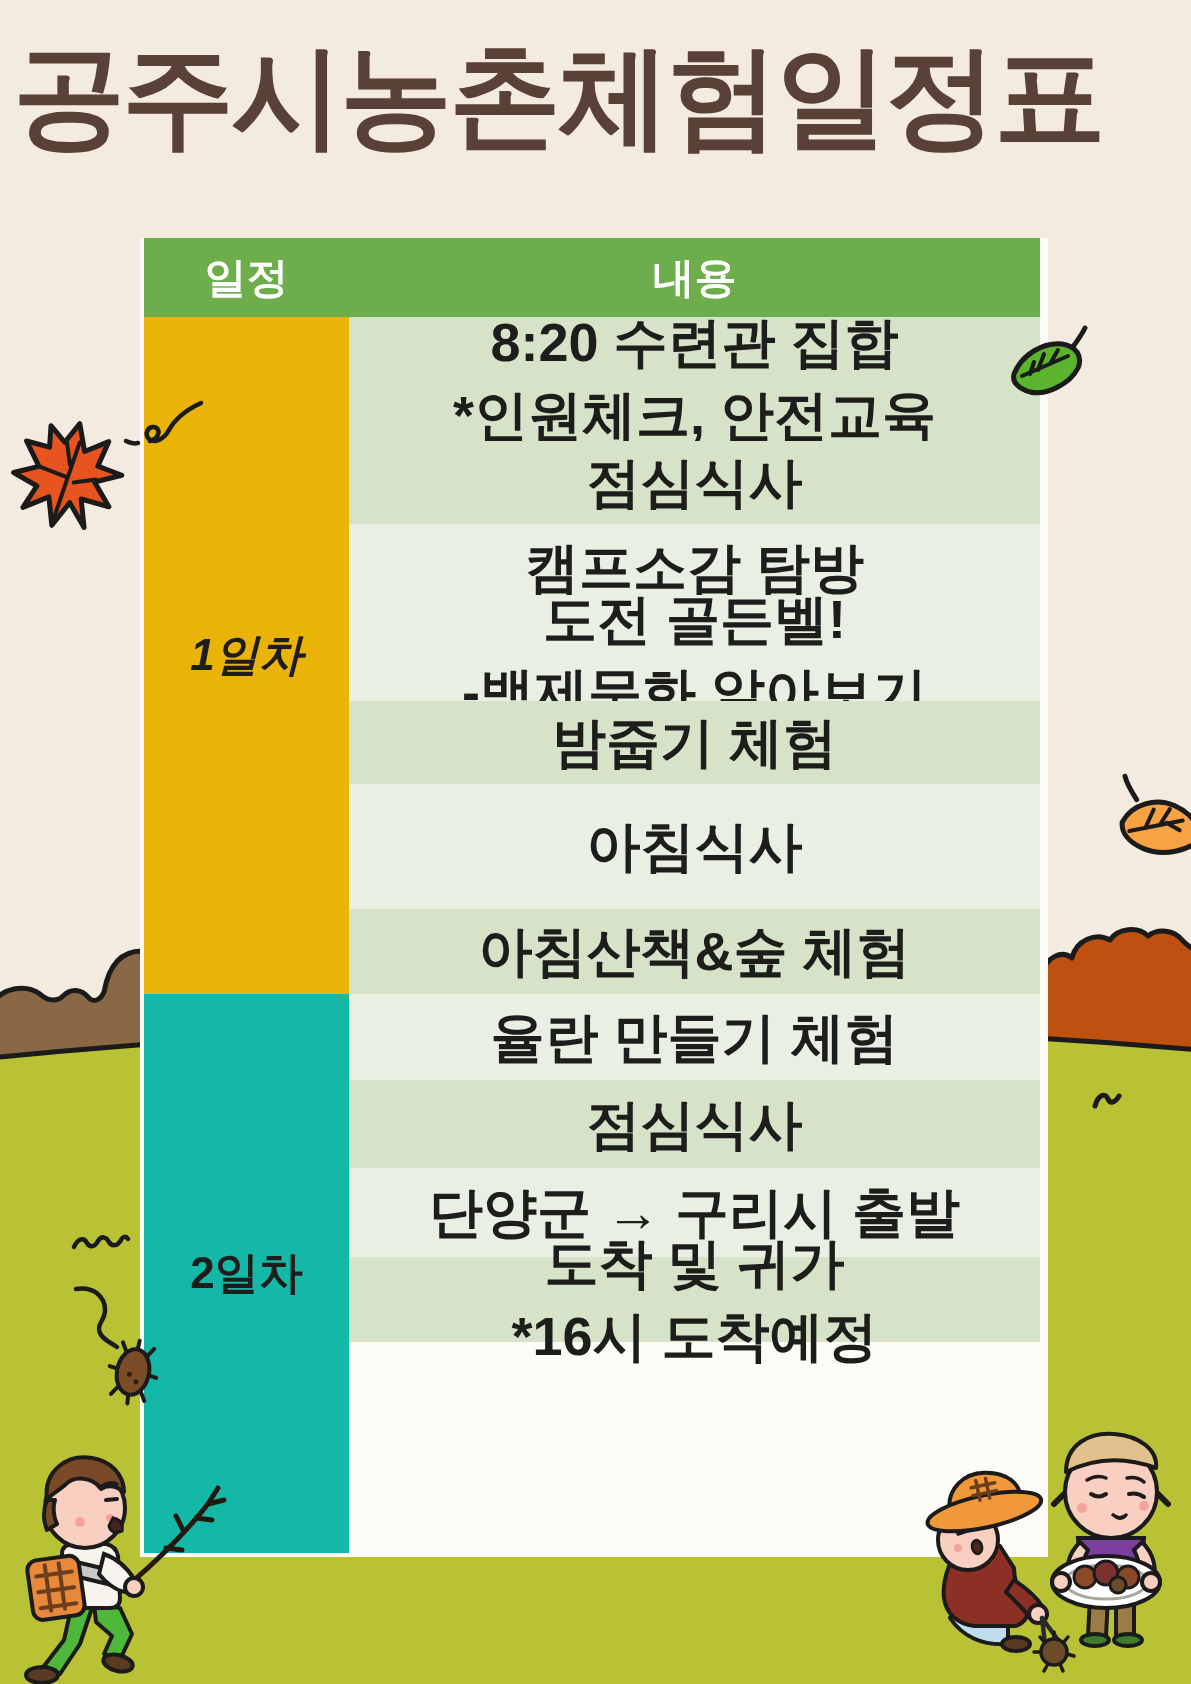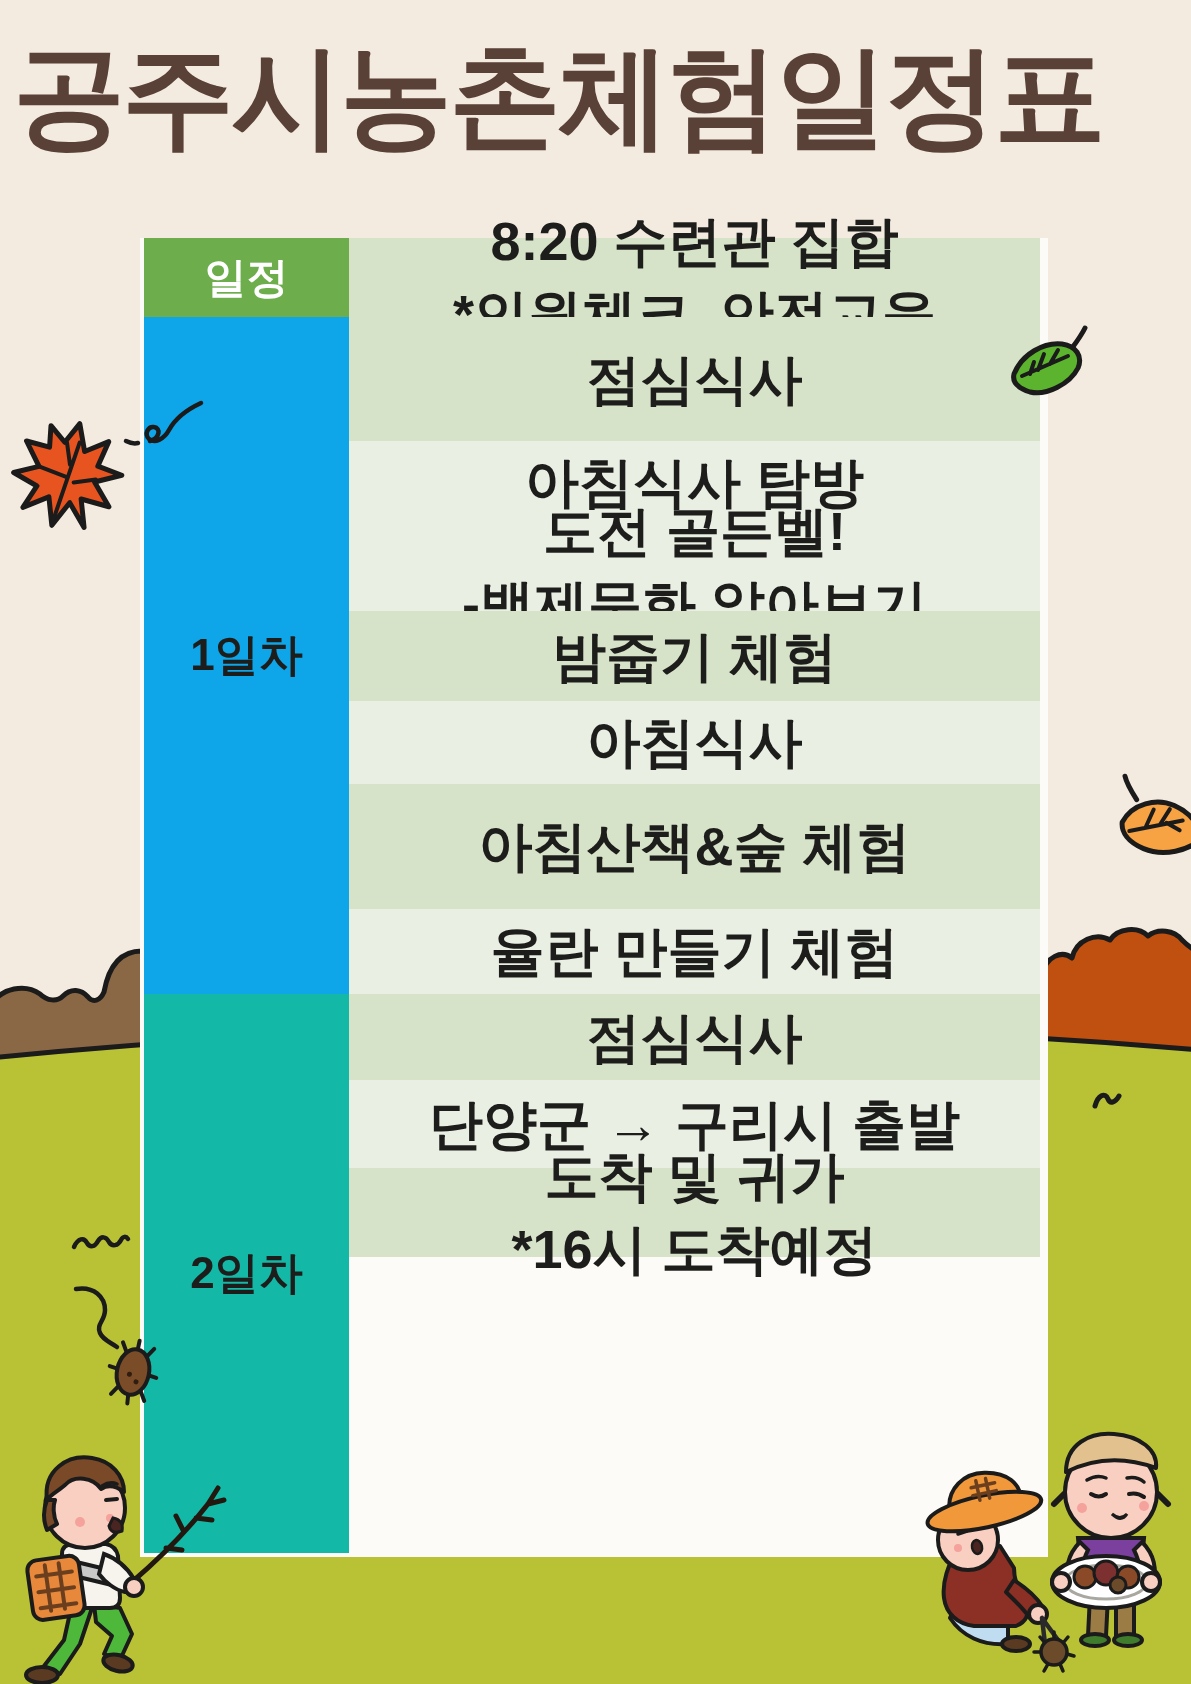--- a/index.html
+++ b/index.html
@@ -30,21 +30,21 @@
   }
   .th{
     background:#6dad4c;color:#ffffff;
     display:flex;align-items:center;justify-content:center;
     font-size:42px;font-weight:600;
   }
   .daycell{
     display:flex;align-items:center;justify-content:center;
     font-size:44px;font-weight:600;color:#1d1d1b;
   }
-  .day1{grid-column:1;grid-row:2 / span 7;background:#0ea5e9;}
+  .day1{grid-column:1;grid-row:2 / span 7;background:#eab308;font-style:italic;}
   .day2{grid-column:1;grid-row:9 / span 6;background:#14b8a6;}
   .cell{
     grid-column:2;
     display:flex;align-items:center;justify-content:center;
     text-align:center;white-space:pre-line;
     font-size:54px;font-weight:600;color:#1d1d1b;line-height:1.35;
   }
   .cell.dark{background:#d6e3c8;}
   .cell.light{background:#e9efe3;}
 </style>
@@ -88,28 +88,29 @@
 
   <path d="M74,1247 C78,1238 84,1237 87,1243 C90,1248 95,1247 98,1241
            C101,1236 106,1236 109,1242 C112,1247 118,1246 121,1240
            C123,1236 126,1236 128,1239" fill="none" stroke="#1b1b1b" stroke-width="4.5" stroke-linecap="round"></path>
 </svg>
 
 <div class="poster-title">공주시농촌체험일정표</div>
 
 <div class="schedule-table">
   <div class="th">일정</div>
+  <div class="th">내용</div>
 
   <div class="daycell day1">1일차</div>
   <div class="daycell day2">2일차</div>
 
   <div class="cell dark">8:20 수련관 집합
 *인원체크, 안전교육</div>
   <div class="cell dark">점심식사</div>
-  <div class="cell light">아침식사 탐방</div>
+  <div class="cell light">캠프소감 탐방</div>
   <div class="cell light">도전 골든벨!
 -백제문화 알아보기</div>
   <div class="cell dark">밤줍기 체험</div>
   <div class="cell light">아침식사</div>
   <div class="cell dark">아침산책&amp;숲 체험</div>
   <div class="cell light">율란 만들기 체험</div>
   <div class="cell dark">점심식사</div>
   <div class="cell light">단양군 → 구리시 출발</div>
   <div class="cell dark">도착 및 귀가
 *16시 도착예정</div>

